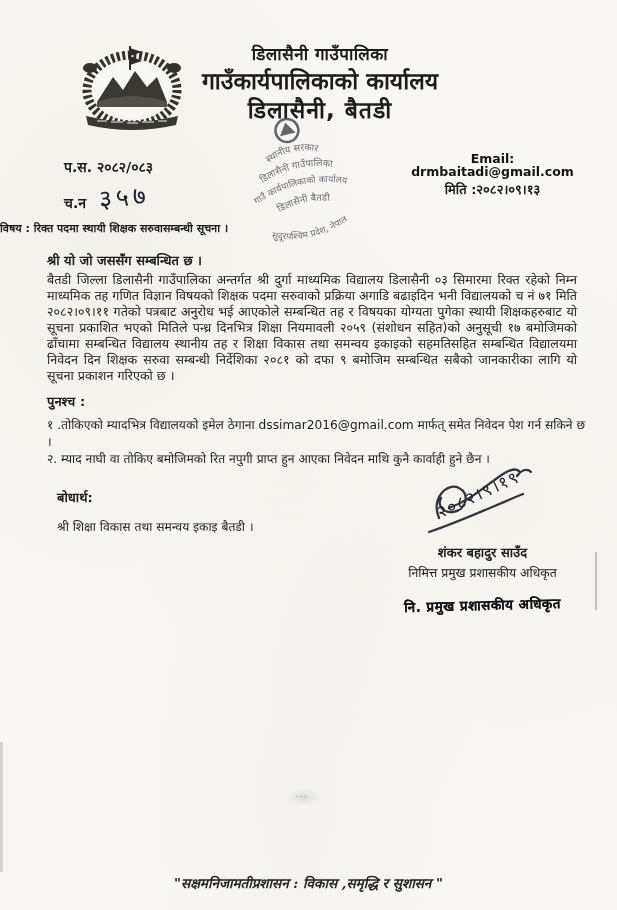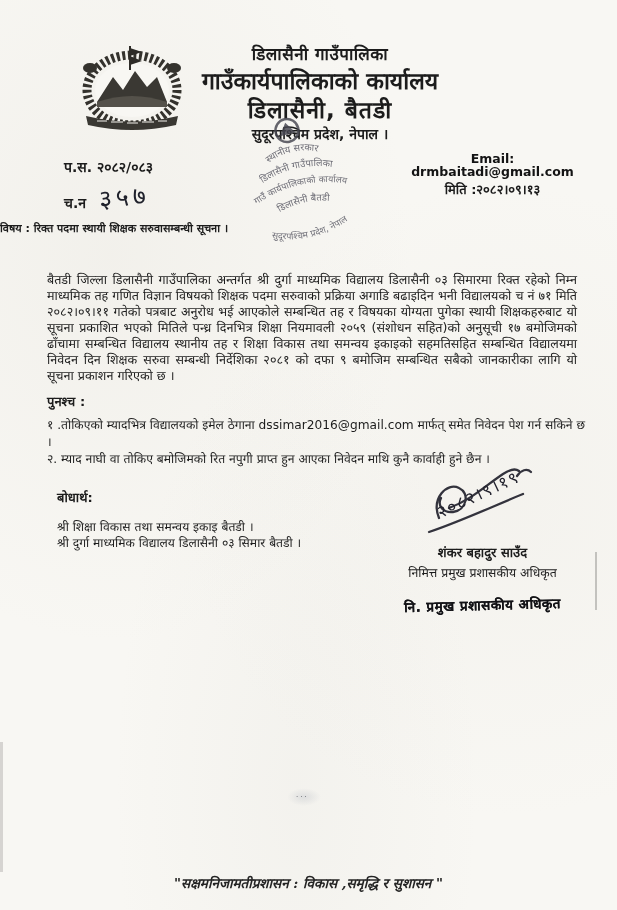--- a/index.html
+++ b/index.html
@@ -116,21 +116,20 @@
       <g stroke="#f3f2ee" stroke-width="1.2">
         <path d="M 24,81 h 10 M 38,82 h 12 M 54,83 h 11 M 69,82 h 12 M 85,81 h 9"></path>
       </g>
     </svg>
   </div>
 
   <div class="letterhead">
     <div class="lh-muni">डिलासैनी गाउँपालिका</div>
     <div class="lh-office">गाउँकार्यपालिकाको कार्यालय</div>
     <div class="lh-place">डिलासैनी, बैतडी</div>
-    <div class="lh-prov">सुदूरपश्चिम प्रदेश, नेपाल ।</div>
   </div>
 
   <div class="round-stamp">
     <svg width="170" height="140" viewBox="0 0 170 140" xmlns="http://www.w3.org/2000/svg">
       <defs>
         <path id="arc1" d="M 38,58 Q 85,20 132,58"></path>
         <path id="arc2" d="M 24,76 Q 85,36 146,76"></path>
         <path id="arc3" d="M 12,96 Q 85,50 158,96"></path>
         <path id="arc4" d="M 30,110 Q 85,72 140,110"></path>
         <path id="arc5" d="M 22,106 Q 85,146 148,106"></path>
@@ -153,32 +152,32 @@
       <span>च.न</span><span class="hand-no">३५७</span>
     </div>
   </div>
 
   <div class="contact">
     <div class="c-line">Email: drmbaitadi@gmail.com</div>
     <div class="c-date">मिति :२०८२।०९।१३</div>
   </div>
 
   <div class="subject">विषय : रिक्त पदमा स्थायी शिक्षक सरुवासम्बन्धी सूचना ।</div>
+  <div class="salutation">श्री यो जो जससँग सम्बन्धित छ ।</div>
   <div class="body-par">बैतडी  जिल्ला डिलासैनी गाउँपालिका अन्तर्गत श्री दुर्गा माध्यमिक विद्यालय डिलासैनी ०३ सिमारमा रिक्त रहेको निम्न माध्यमिक तह गणित विज्ञान विषयको शिक्षक पदमा सरुवाको प्रक्रिया अगाडि बढाइदिन भनी विद्यालयको च नं ७१ मिति २०८२।०९।११ गतेको पत्रबाट अनुरोध भई आएकोले सम्बन्धित तह र विषयका योग्यता पुगेका स्थायी शिक्षकहरुबाट यो सूचना प्रकाशित भएको मितिले पन्ध्र दिनभित्र शिक्षा नियमावली २०५९ (संशोधन सहित)को अनुसूची १७ बमोजिमको ढाँचामा सम्बन्धित विद्यालय स्थानीय तह र शिक्षा विकास तथा समन्वय इकाइको सहमतिसहित सम्बन्धित विद्यालयमा निवेदन दिन शिक्षक सरुवा सम्बन्धी निर्देशिका २०८१ को दफा ९ बमोजिम सम्बन्धित सबैको जानकारीका लागि यो सूचना प्रकाशन गरिएको छ ।</div>
 
   <div class="ps">
     <div class="ps-head">पुनश्च :</div>
     <div class="ps-item">१ .तोकिएको म्यादभित्र विद्यालयको इमेल ठेगाना dssimar2016@gmail.com मार्फत् समेत निवेदन पेश गर्न सकिने छ ।</div>
     <div class="ps-item">२. म्याद नाघी वा तोकिए बमोजिमको रित नपुगी प्राप्त हुन आएका निवेदन माथि कुनै कार्वाही हुने छैन ।</div>
   </div>
 
   <div class="cc">
     <div class="cc-head">बोधार्थ:</div>
     <div class="cc-item">श्री शिक्षा विकास तथा समन्वय इकाइ बैतडी ।</div>
-    <div class="cc-item">श्री दुर्गा माध्यमिक विद्यालय डिलासैनी ०३ सिमार बैतडी ।</div>
   </div>
 
   <div class="sig-scribble">
     <svg width="140" height="85" viewBox="0 0 140 85" xmlns="http://www.w3.org/2000/svg">
       <g fill="none" stroke="#23232e" stroke-width="2.3" stroke-linecap="round" opacity="0.92">
         <path d="M 16,58 C 8,38 24,22 36,28 C 47,33 44,50 30,52 C 20,53 14,46 18,38"></path>
         <path d="M 26,48 C 48,40 62,26 80,14 C 86,10 92,8 96,11"></path>
         <path d="M 94,16 C 98,10 104,8 108,12"></path>
         <path d="M 6,72 C 36,62 66,48 100,34"></path>
       </g>

